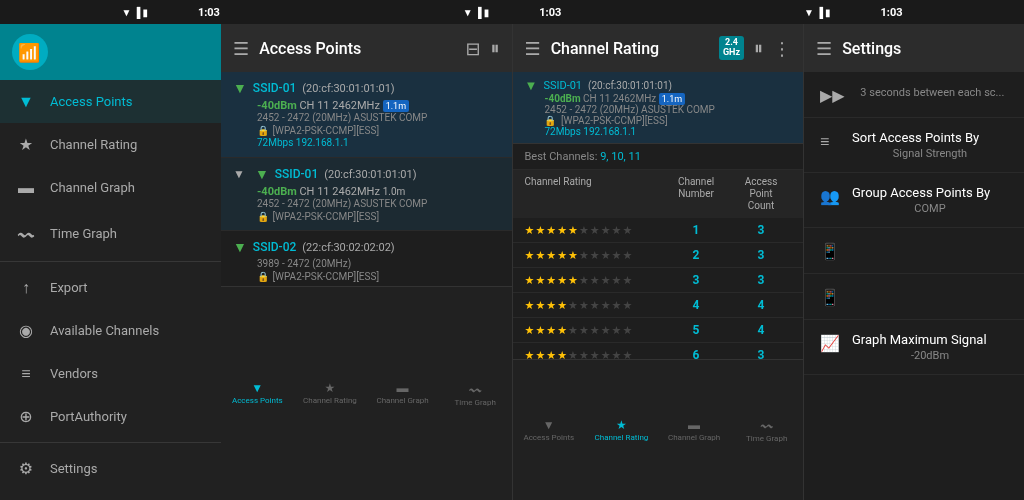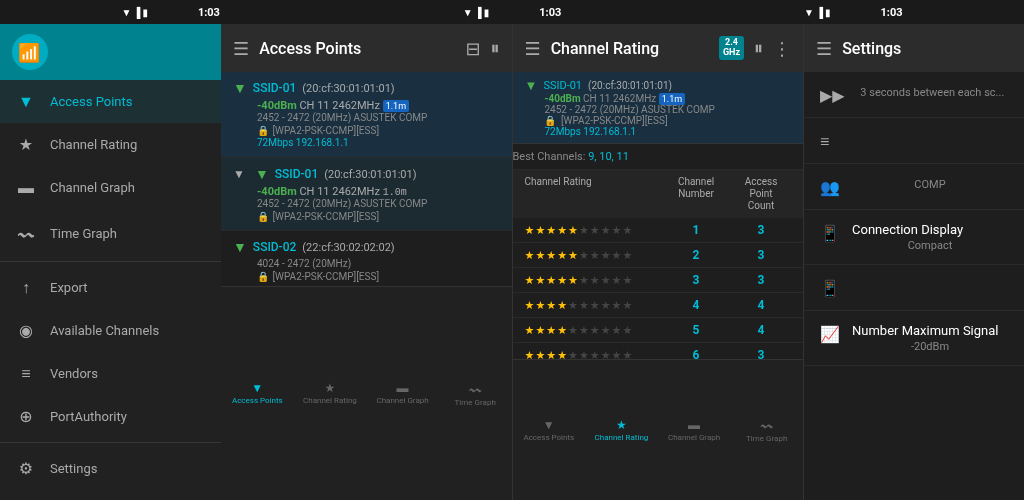--- a/index.html
+++ b/index.html
@@ -149,32 +149,32 @@
       display: flex;
       align-items: center;
       gap: 6px;
       margin-bottom: 3px;
     }
     .ap-ssid { color: #00bcd4; font-size: 12px; font-weight: 500; }
     .ap-bssid { color: #aaa; font-size: 11px; }
     .ap-details { font-size: 11px; color: #888; margin-left: 24px; }
     .ap-signal { color: #f44; font-weight: bold; font-size: 11px; }
     .ap-signal.good { color: #4caf50; }
-    .ap-distance { color: #aaa; font-size: 10px; font-family: Liberation Mono, monospace; }
+    .ap-distance { color: #aaa; font-size: 10px; }
     .ap-security { color: #888; font-size: 10px; display: flex; align-items: center; gap: 3px; margin-top: 2px; margin-left: 24px; }
     .wifi-icon { font-size: 14px; }
     .wifi-good { color: #4caf50; }
     .expand-icon { color: #aaa; font-size: 12px; }
     .speed-badge { background: #1565c0; color: white; font-size: 9px; padding: 1px 3px; border-radius: 2px; }
     .ip-badge { color: #00bcd4; font-size: 10px; }
 
     
     .channel-panel { background: #1e1e1e; }
     .channel-header-info {
-      padding: 6px 0;
+      padding: 6px 12px;
       font-size: 11px;
       color: #888;
       border-bottom: 1px solid #2a2a2a;
     }
     .channel-table {
       flex: 1;
       overflow-y: auto;
     }
     .channel-table-header {
       display: flex;
@@ -380,21 +380,21 @@
             <span>[WPA2-PSK-CCMP][ESS]</span>
           </div>
         </div>
 
         <div class="ap-item">
           <div class="ap-item-header">
             <span class="wifi-icon wifi-good">▼</span>
             <span class="ap-ssid">SSID-02</span>
             <span class="ap-bssid">(22:cf:30:02:02:02)</span>
           </div>
-          <div class="ap-details" style="color:#888; font-size:10px;">4024 - 2472 (20MHz)</div>
+          <div class="ap-details" style="color:#888; font-size:10px;">3989 - 2472 (20MHz)</div>
           <div class="ap-security">
             <span>🔒</span>
             <span>[WPA2-PSK-CCMP][ESS]</span>
           </div>
         </div>
 
       </div>
 
       <div class="bottom-nav" style="height:36px; background:#212121;">
         <div class="nav-item active">
@@ -590,49 +590,50 @@
           <div class="settings-item-row">
             <span class="settings-item-icon">▶▶</span>
             <div class="settings-item-content">
               <div class="settings-item-value">3 seconds between each sc...</div>
             </div>
           </div>
         </div>
         <div class="settings-item">
           <div class="settings-item-row">
             <span class="settings-item-icon">≡</span>
+            <div class="settings-item-content">
+              <div class="settings-item-title">Sort Access Points By</div>
+              <div class="settings-item-value">Signal Strength</div>
+            </div>
           </div>
         </div>
         <div class="settings-item">
           <div class="settings-item-row">
             <span class="settings-item-icon">👥</span>
             <div class="settings-item-content">
+              <div class="settings-item-title">Group Access Points By</div>
               <div class="settings-item-value">COMP</div>
             </div>
           </div>
         </div>
         <div class="settings-item">
           <div class="settings-item-row">
             <span class="settings-item-icon">📱</span>
-            <div class="settings-item-content">
-              <div class="settings-item-title">Connection Display</div>
-              <div class="settings-item-value">Compact</div>
-            </div>
           </div>
         </div>
         <div class="settings-item">
           <div class="settings-item-row">
             <span class="settings-item-icon">📱</span>
           </div>
         </div>
         <div class="settings-item">
           <div class="settings-item-row">
             <span class="settings-item-icon">📈</span>
             <div class="settings-item-content">
-              <div class="settings-item-title">Number Maximum Signal</div>
+              <div class="settings-item-title">Graph Maximum Signal</div>
               <div class="settings-item-value">-20dBm</div>
             </div>
           </div>
         </div>
       </div>
     </div>
 
   </div>
 </div>
 

